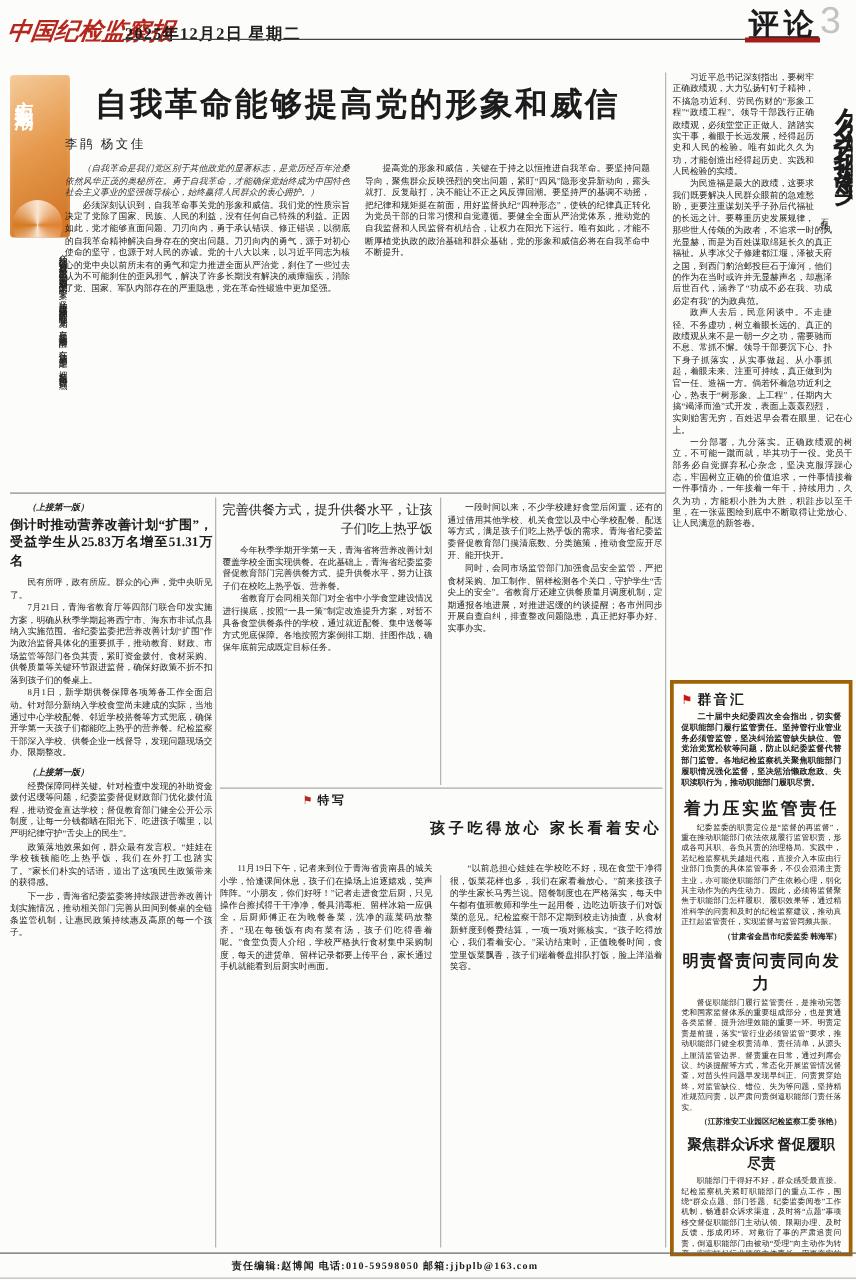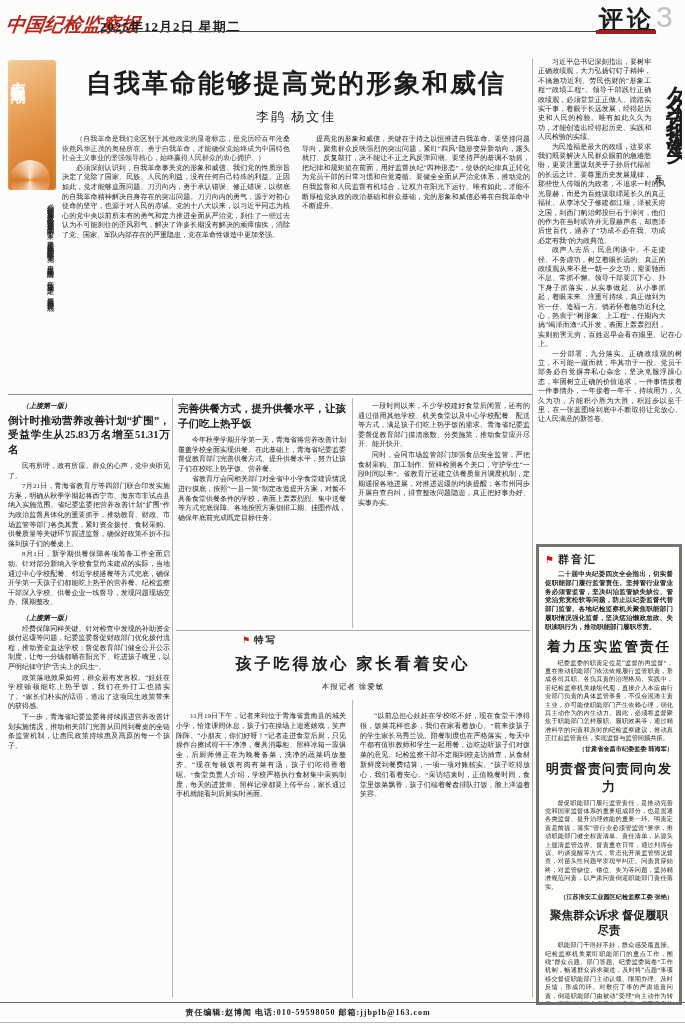--- a/index.html
+++ b/index.html
@@ -19,48 +19,48 @@
           background:linear-gradient(150deg,#f4cb9a 0%,#e69a4e 45%,#cf6f1e 100%);
           box-shadow:inset 0 0 4px #fff3;overflow:hidden;}
   .gc-text{writing-mode:vertical-rl;text-orientation:upright;color:#fff;font-weight:900;
            font-size:15px;line-height:20px;letter-spacing:3px;margin:8px 6px 0 0;height:76px;}
   .gc-swirl{position:absolute;left:2px;bottom:-10px;width:40px;height:40px;border-radius:50%;
             background:conic-gradient(#fff7ee,#e08433,#fff7ee,#d4781f,#fff7ee);opacity:.85;}
   .side-vtext{position:absolute;left:9px;top:198px;width:47px;height:194px;
               writing-mode:vertical-rl;text-orientation:upright;font-size:7px;line-height:12px;
               letter-spacing:1px;color:#222;overflow:hidden;}
   
-  .main-art{position:absolute;left:62px;top:56px;width:468px;}
+  .main-art{position:absolute;left:52px;top:56px;width:468px;}
   .main-title{text-align:center;font-size:26px;font-weight:900;letter-spacing:2px;margin:10px 0 0;}
-  .main-byline{text-align:center;font-size:13px;margin-top:7px;letter-spacing:2px;}
+  .main-byline{font-size:10px;margin-top:7px;letter-spacing:2px;}
   .main-cols{display:flex;gap:12px;margin-top:9px;height:266px;overflow:hidden;}
   .main-col{flex:1;font-size:7px;line-height:9.6px;text-align:justify;}
   .main-col p{margin:0;text-indent:2em;}
-  .intro{color:#333;}
+  .intro{font-style:italic;color:#333;}
   
   .hrule{position:absolute;height:1px;background:#8a8a8a;}
   .vrule{position:absolute;width:1px;background:#b5b5b5;}
   
   .bl{position:absolute;left:8px;top:402px;width:162px;height:596px;overflow:hidden;
       font-size:7px;line-height:9.6px;text-align:justify;}
   .cont{font-weight:bold;font-size:7px;margin:0 0 3px;font-style:italic;}
   .bl h2{font-size:10.5px;line-height:14.5px;font-weight:900;margin:2px 0 5px;}
   .bl p{margin:0 0 1px;text-indent:2em;}
   
   .mid1{position:absolute;left:178px;top:402px;width:168px;height:224px;overflow:hidden;
         font-size:7px;line-height:9.6px;text-align:justify;}
-  .mid1 h3{font-size:10.5px;line-height:14.5px;font-weight:700;margin:0 0 5px;text-align:left;}
+  .mid1 h3{font-size:10.5px;line-height:14.5px;font-weight:400;margin:0 0 5px;text-align:right;}
   .mid1 p,.mid2 p{margin:0 0 1px;text-indent:2em;}
   .mid2{position:absolute;left:358px;top:402px;width:172px;height:224px;overflow:hidden;
         font-size:7px;line-height:9.6px;text-align:justify;}
   
   .feat{position:absolute;left:176px;top:634px;width:354px;height:366px;overflow:hidden;}
   .feat-label{margin-left:66px;font-size:9.5px;font-weight:900;letter-spacing:2px;}
   .feat-flag{color:#b5261c;font-family:"DejaVu Sans",sans-serif;font-size:9px;margin-right:2px;}
-  .feat-title{text-align:center;font-size:16px;font-weight:900;letter-spacing:3px;margin:7px 0 0;}
+  .feat-title{text-align:right;font-size:12px;font-weight:900;letter-spacing:3px;margin:7px 0 0;}
   .feat-byline{text-align:center;font-size:7.5px;margin:7px 0 0;letter-spacing:1px;}
   .feat-cols{display:flex;gap:14px;margin-top:20px;height:272px;overflow:hidden;}
   .feat-col{flex:1;font-size:7px;line-height:9.8px;text-align:justify;}
   .feat-col p{margin:0;text-indent:2em;}
   
   .ra{position:absolute;left:538px;top:58px;width:144px;height:482px;overflow:hidden;
       font-size:7px;line-height:9.4px;text-align:justify;}
   .ra-head{float:right;writing-mode:vertical-rl;text-orientation:upright;
            font-size:24px;font-weight:900;letter-spacing:9px;height:252px;margin:8px 0 4px 7px;}
   .ra-author{float:right;writing-mode:vertical-rl;text-orientation:upright;
@@ -68,21 +68,21 @@
   .ra p{margin:0;text-indent:2em;}
   .fyt{float:left;width:68px;height:42px;margin:4px 6px 2px 0;border-radius:4px;
        background:linear-gradient(150deg,#f6d3a6 0%,#e59a4b 40%,#c96d1a 100%);
        display:flex;align-items:center;justify-content:center;gap:4px;
        color:#fff;font-size:14px;font-weight:900;font-style:italic;letter-spacing:1px;
        box-shadow:inset 0 0 4px #fff5;}
   .fyt-coin{width:13px;height:13px;border-radius:50%;flex:0 0 13px;
             background:radial-gradient(circle at 35% 35%,#fff8ec 25%,#e8a35c 60%,#c96d1a);}
   
   .qyh{position:absolute;left:536px;top:544px;width:146px;height:461px;box-sizing:border-box;
-       border:3px solid #737373;background:#fffefb;padding:5px 6px;overflow:hidden;}
+       border:3px solid #a16207;background:#fffefb;padding:5px 6px;overflow:hidden;}
   .qyh-label{font-size:11px;font-weight:900;letter-spacing:2px;margin-bottom:3px;}
   .qyh-flag{color:#cb1713;font-family:"DejaVu Sans",sans-serif;font-size:10px;margin-right:2px;}
   .qyh-intro{font-size:6.5px;line-height:8.8px;font-weight:bold;text-align:justify;text-indent:2em;margin:0;}
   .qyh h4{text-align:center;font-weight:900;margin:6px 0 3px;}
   .qyh .t1{font-size:13.5px;letter-spacing:2px;}
   .qyh .t2{font-size:13px;letter-spacing:1px;}
   .qyh .t3{font-size:11.5px;letter-spacing:0px;}
   .qyh-body{font-size:6.2px;line-height:8.4px;text-align:justify;text-indent:2em;margin:0;}
   .qyh-src{font-size:6.2px;font-weight:bold;text-align:right;margin:2px 0 1px;}
   
@@ -138,31 +138,30 @@
     <p>8月1日，新学期供餐保障各项筹备工作全面启动。针对部分新纳入学校食堂尚未建成的实际，当地通过中心学校配餐、邻近学校搭餐等方式兜底，确保开学第一天孩子们都能吃上热乎的营养餐。纪检监察干部深入学校、供餐企业一线督导，发现问题现场交办、限期整改。</p>
     <p class="cont" style="margin-top:6px;">（上接第一版）</p>
     <p>经费保障同样关键。针对检查中发现的补助资金拨付迟缓等问题，纪委监委督促财政部门优化拨付流程，推动资金直达学校；督促教育部门健全公开公示制度，让每一分钱都晒在阳光下、吃进孩子嘴里，以严明纪律守护“舌尖上的民生”。</p>
     <p>政策落地效果如何，群众最有发言权。“娃娃在学校顿顿能吃上热乎饭，我们在外打工也踏实了。”家长们朴实的话语，道出了这项民生政策带来的获得感。</p>
     <p>下一步，青海省纪委监委将持续跟进营养改善计划实施情况，推动相关部门完善从田间到餐桌的全链条监管机制，让惠民政策持续惠及高原的每一个孩子。</p>
   </div>
 
   <div class="mid1">
     <h3>完善供餐方式，提升供餐水平，让孩子们吃上热乎饭</h3>
     <p>今年秋季学期开学第一天，青海省将营养改善计划覆盖学校全面实现供餐。在此基础上，青海省纪委监委督促教育部门完善供餐方式、提升供餐水平，努力让孩子们在校吃上热乎饭、营养餐。</p>
-    <p>省教育厅会同相关部门对全省中小学食堂建设情况进行摸底，按照“一县一策”制定改造提升方案，对暂不具备食堂供餐条件的学校，表面上轰轰烈烈、集中送餐等方式兜底保障。各地按照方案倒排工期、挂图作战，确保年底前完成既定目标任务。</p>
+    <p>省教育厅会同相关部门对全省中小学食堂建设情况进行摸底，按照“一县一策”制定改造提升方案，对暂不具备食堂供餐条件的学校，通过就近配餐、集中送餐等方式兜底保障。各地按照方案倒排工期、挂图作战，确保年底前完成既定目标任务。</p>
   </div>
   <div class="mid2">
     <p>一段时间以来，不少学校建好食堂后闲置，还有的通过借用其他学校、机关食堂以及中心学校配餐、配送等方式，满足孩子们吃上热乎饭的需求。青海省纪委监委督促教育部门摸清底数、分类施策，推动食堂应开尽开、能开快开。</p>
-    <p>同时，会同市场监管部门加强食品安全监管，严把食材采购、加工制作、留样检测各个关口，守护学生“一段时间以来”。省教育厅还建立供餐质量月调度机制，定期通报各地进展，对推进迟缓的约谈提醒；各市州同步开展自查自纠，排查整改问题隐患，真正把好事办好、实事办实。</p>
+    <p>同时，会同市场监管部门加强食品安全监管，严把食材采购、加工制作、留样检测各个关口，守护学生“舌尖上的安全”。省教育厅还建立供餐质量月调度机制，定期通报各地进展，对推进迟缓的约谈提醒；各市州同步开展自查自纠，排查整改问题隐患，真正把好事办好、实事办实。</p>
   </div>
 
   <div class="feat">
     <div class="feat-label"><span class="feat-flag">⚑</span><span>特写</span></div>
     <div class="feat-title">孩子吃得放心  家长看着安心</div>
-    <div class="feat-byline">本报记者 徐爱敏</div>
     <div class="feat-cols">
       <div class="feat-col">
           <p>11月19日下午，记者来到位于青海省贵南县的城关小学，恰逢课间休息，孩子们在操场上追逐嬉戏，笑声阵阵。“小朋友，你们好呀！”记者走进食堂后厨，只见操作台擦拭得干干净净，餐具消毒柜、留样冰箱一应俱全，后厨师傅正在为晚餐备菜，洗净的蔬菜码放整齐。“现在每顿饭有肉有菜有汤，孩子们吃得香着呢。”食堂负责人介绍，学校严格执行食材集中采购制度，每天的进货单、留样记录都要上传平台，家长通过手机就能看到后厨实时画面。</p>
         </div>
       <div class="feat-col">
           <p>“以前总担心娃娃在学校吃不好，现在食堂干净得很，饭菜花样也多，我们在家看着放心。”前来接孩子的学生家长马秀兰说。陪餐制度也在严格落实，每天中午都有值班教师和学生一起用餐，边吃边听孩子们对饭菜的意见。纪检监察干部不定期到校走访抽查，从食材新鲜度到餐费结算，一项一项对账核实。“孩子吃得放心，我们看着安心。”采访结束时，正值晚餐时间，食堂里饭菜飘香，孩子们端着餐盘排队打饭，脸上洋溢着笑容。</p>
         </div>
     </div>
   </div>
 

